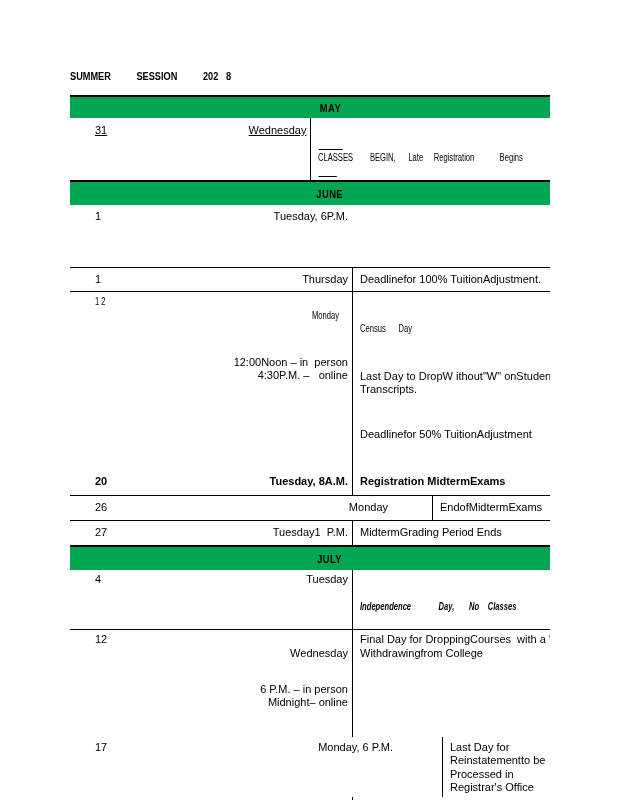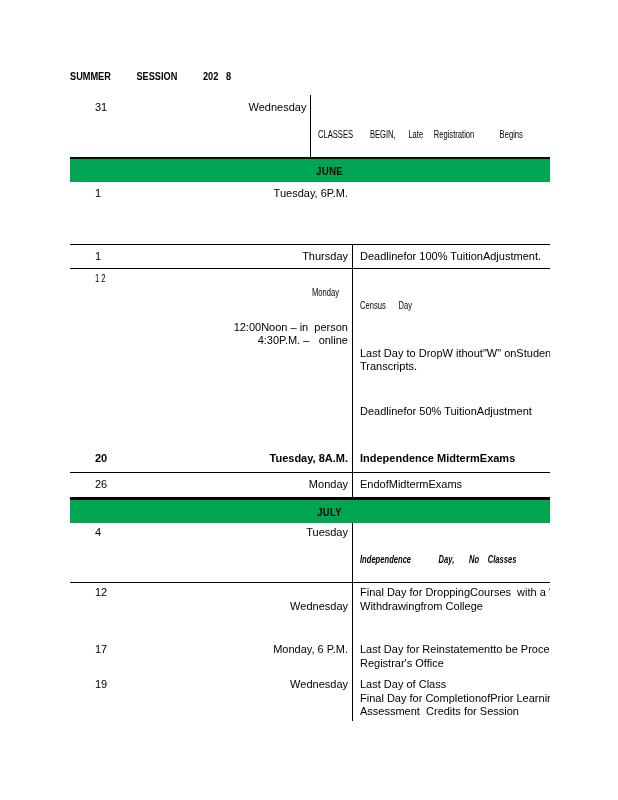--- a/index.html
+++ b/index.html
@@ -80,35 +80,38 @@
   }
   .cond {
     display: inline-block;
     font-size: 10.5px;
     transform: scaleX(0.76);
     transform-origin: 0 50%;
     white-space: pre;
   }
   .sm { font-size: 10px; }
   .ital { font-style: italic; font-weight: bold; }
-  .times { margin-top: 8px; }
+  .times { margin-top: 20px; }
   .times.g10 { margin-top: 9px; }
   .mt7 { margin-top: 7px; }
   .mt12 { margin-top: 4px; }
 </style>
 </head>
 <body>
 
 <div class="page">
 
   <div class="doc-title">SUMMER          SESSION          202   8</div>
 
   <div class="cal-table">
 
-    <div class="row" style="min-height:33px; --pt:6px;">
+    <div class="month-bar">
+      <span class="month-label">MAY</span>
+    </div>
+    <div class="row" style="min-height:33px;text-decoration:underline; --pt:6px;">
       <div class="c1">31</div>
       <div class="c2">Wednesday</div>
       <div class="c3">
         <span class="cond sm">CLASSES        BEGIN,      Late     Registration            Begins</span>
       </div>
     </div>
 
     <div class="month-bar tall">
       <span class="month-label">JUNE</span>
     </div>
@@ -133,47 +136,54 @@
       <div class="c3">
         <div><span class="cond sm">Census      Day</span></div>
         <div class="mt7">Last Day to DropW ithout"W" onStudent
 Transcripts.</div>
         <div class="mt12">Deadlinefor 50% TuitionAdjustment</div>
       </div>
     </div>
     <div class="row hr" style="min-height:26px;font-weight:bold;">
       <div class="c1">20</div>
       <div class="c2">Tuesday, 8A.M.</div>
-      <div class="c3">Independence MidtermExams</div>
+      <div class="c3">Registration MidtermExams</div>
     </div>
-    <div class="row hr" style="min-height:25px;">
+    <div class="row hr" style="min-height:25px;gap:40px;">
       <div class="c1">26</div>
       <div class="c2">Monday</div>
       <div class="c3">EndofMidtermExams</div>
+    </div>
+    <div class="row" style="min-height:24px;">
+      <div class="c1">27</div>
+      <div class="c2">Tuesday1  P.M.</div>
+      <div class="c3">MidtermGrading Period Ends</div>
     </div>
 
     <div class="month-bar tall">
       <span class="month-label">JULY</span>
     </div>
     <div class="row hr" style="min-height:24px; --pt:3px;">
       <div class="c1">4</div>
       <div class="c2">Tuesday</div>
       <div class="c3">
         <span class="cond sm ital">Independence             Day,       No    Classes</span>
       </div>
     </div>
     <div class="row" style="min-height:56px; --pt:3px;">
       <div class="c1">12</div>
       <div class="c2">
         <span>Wednesday</span>
+        <div class="times g10">6 P.M. – in person
+Midnight– online</div>
       </div>
       <div class="c3">Final Day for DroppingCourses  with a "W" or
 Withdrawingfrom College</div>
     </div>
-    <div class="row" style="min-height:32px; --pt:4px;">
+    <div class="row" style="min-height:32px;gap:45px; --pt:4px;">
       <div class="c1">17</div>
       <div class="c2">Monday, 6 P.M.</div>
       <div class="c3">Last Day for Reinstatementto be Processed in
 Registrar's Office</div>
     </div>
     <div class="row" style="min-height:47px; --pt:6px;">
       <div class="c1">19</div>
       <div class="c2">Wednesday</div>
       <div class="c3">Last Day of Class
 Final Day for CompletionofPrior Learning

